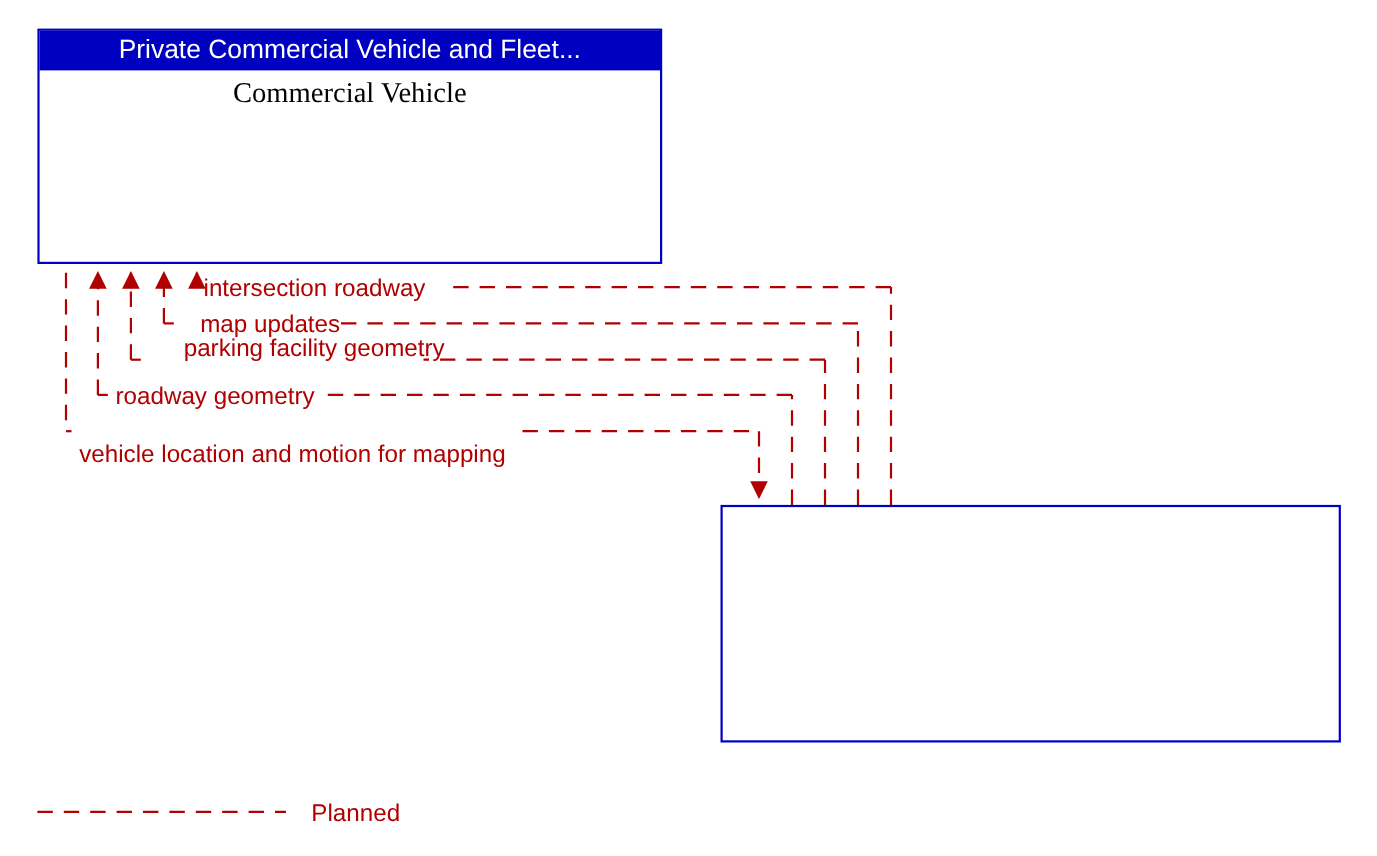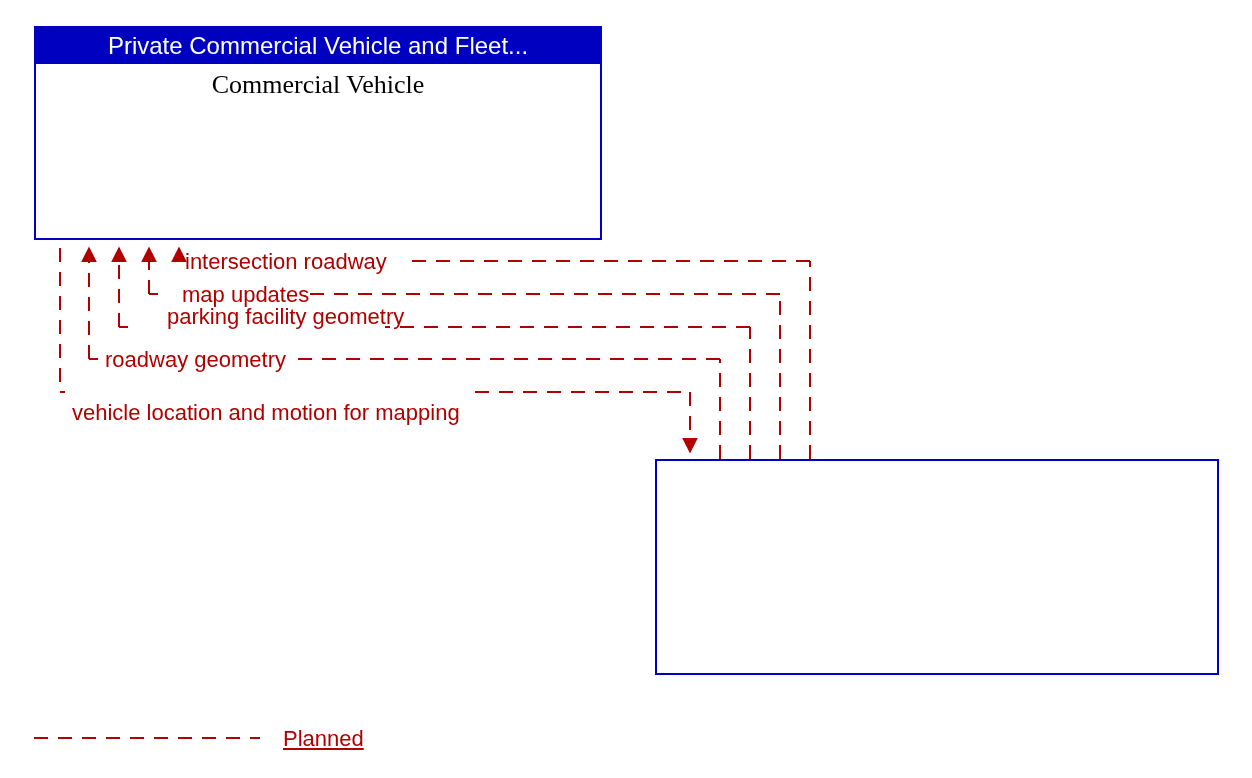--- a/index.html
+++ b/index.html
@@ -36,21 +36,20 @@
   .flow-label {
     position: absolute;
     color: #b00000;
     font-size: 22px;
     white-space: nowrap;
   }
   .legend-label {
     position: absolute;
     color: #b00000;
     font-size: 22px;
-    text-decoration: underline;
   }
   svg {
     position: absolute;
     left: 0;
     top: 0;
     pointer-events: none;
   }
 </style>
 </head>
 <body>

